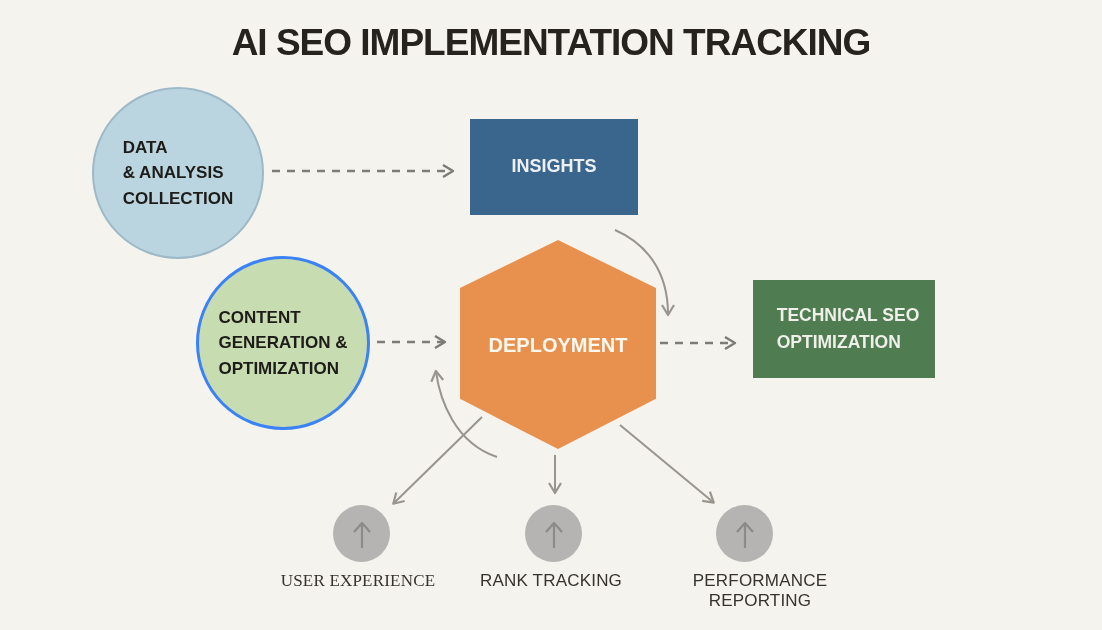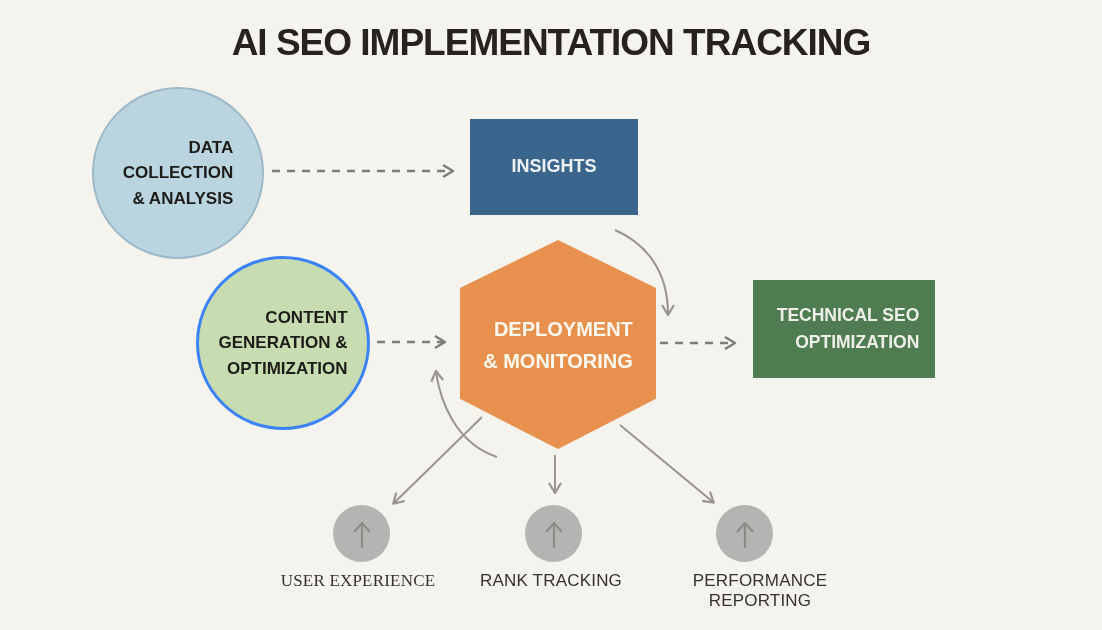--- a/index.html
+++ b/index.html
@@ -6,21 +6,21 @@
   .canvas{
     position:relative;width:1102px;height:630px;background:#f5f3ee;overflow:hidden;
     font-family:"Liberation Sans","DejaVu Sans",sans-serif;
   }
   .title{
     position:absolute;top:22px;left:0;right:0;margin:0;
     text-align:center;font-size:37px;font-weight:700;letter-spacing:-1px;
     color:#26231f;
   }
   .node{position:absolute;display:flex;align-items:center;justify-content:center;
-        text-align:right;box-sizing:border-box;}
+        text-align:left;box-sizing:border-box;}
   .node .label{font-weight:700;}
   .node .label div{white-space:nowrap;}
 
   .circle-blue{
     left:92px;top:87px;width:172px;height:172px;border-radius:50%;
     background:#bad4e0;border:2px solid #9db9c7;
   }
   .circle-blue .label{font-size:17px;line-height:1.5;color:#1e1c19;}
 
   .rect-blue{
@@ -88,43 +88,42 @@
     <path d="M 482 417 L 394 503" fill="none" stroke="#98958e" stroke-width="2" marker-end="url(#headLight)"></path>
     <path d="M 555 455 L 555 492" fill="none" stroke="#98958e" stroke-width="2" marker-end="url(#headLight)"></path>
     <path d="M 620 425 L 713 502" fill="none" stroke="#98958e" stroke-width="2" marker-end="url(#headLight)"></path>
   </svg>
 
   <h1 class="title">AI SEO IMPLEMENTATION TRACKING</h1>
 
   <div class="node circle-blue">
     <div class="label">
       <div>DATA</div>
+      <div>&amp; ANALYSIS</div>
       <div>COLLECTION</div>
-      <div>&amp; ANALYSIS</div>
     </div>
   </div>
 
   <div class="node rect-blue">
     <div class="label">
       <div>INSIGHTS</div>
     </div>
   </div>
 
   <div class="node circle-green">
     <div class="label">
       <div>CONTENT</div>
       <div>GENERATION &amp;</div>
       <div>OPTIMIZATION</div>
     </div>
   </div>
 
   <div class="node hexagon">
     <div class="label">
       <div>DEPLOYMENT</div>
-      <div>&amp; MONITORING</div>
     </div>
   </div>
 
   <div class="node rect-green">
     <div class="label">
       <div>TECHNICAL SEO</div>
       <div>OPTIMIZATION</div>
     </div>
   </div>
 

